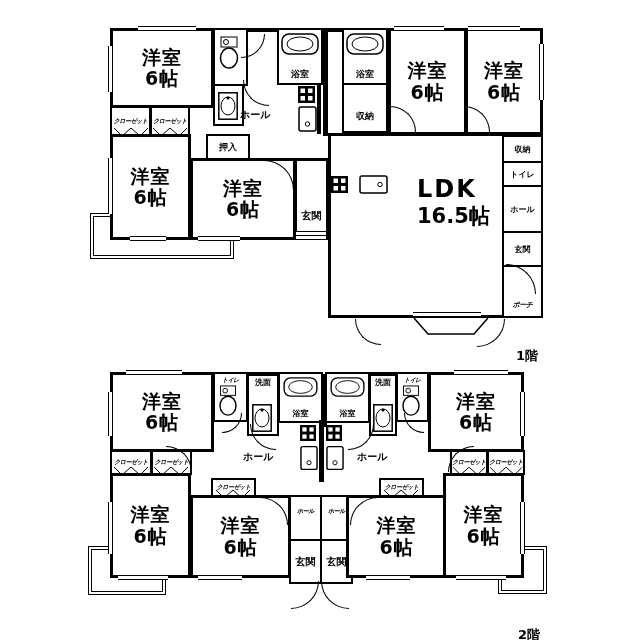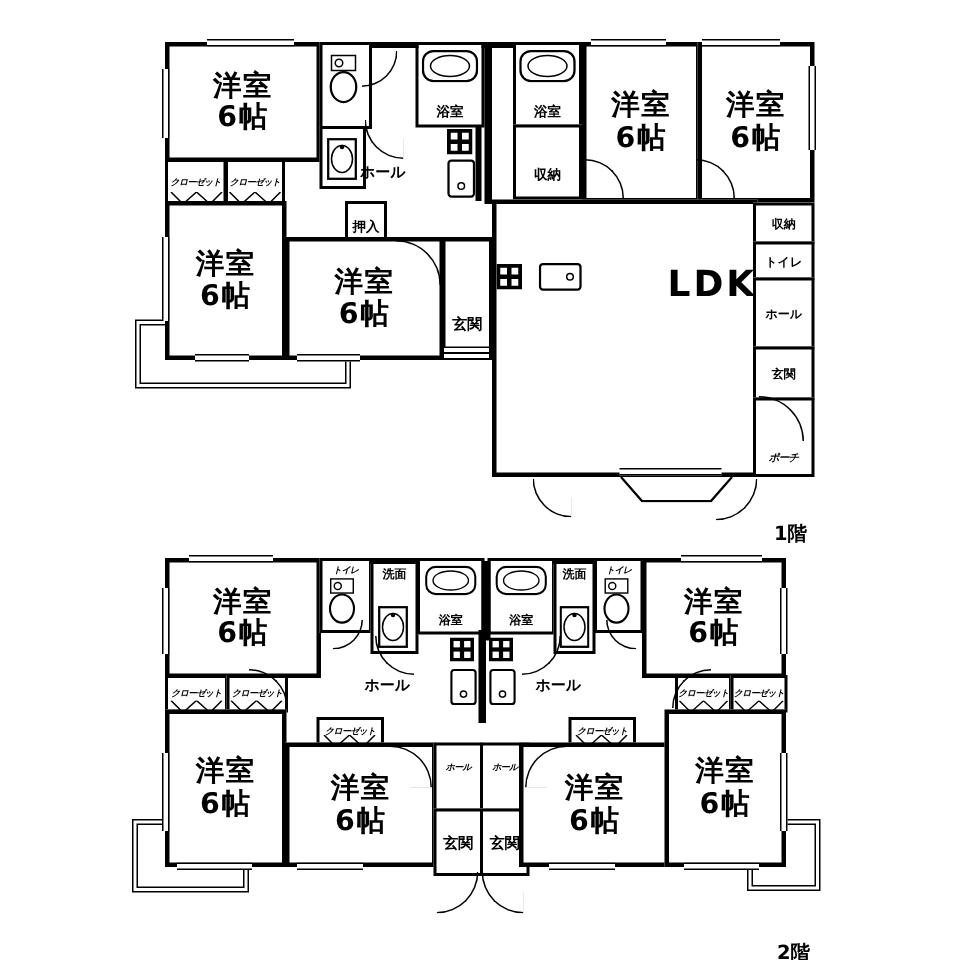--- a/index.html
+++ b/index.html
@@ -23,21 +23,21 @@
   .balcony{position:absolute;border:1.5px solid #000;z-index:1;}
   .balcony::after{content:"";position:absolute;inset:2px;border:1px solid #000;}
   .fix{position:absolute;z-index:6;line-height:0;}
   .arc{position:absolute;box-sizing:border-box;z-index:3;}
   .arc.ne{border-top:1.5px solid #000;border-right:1.5px solid #000;border-radius:0 100% 0 0;}
   .arc.nw{border-top:1.5px solid #000;border-left:1.5px solid #000;border-radius:100% 0 0 0;}
   .arc.se{border-bottom:1.5px solid #000;border-right:1.5px solid #000;border-radius:0 0 100% 0;}
   .arc.sw{border-bottom:1.5px solid #000;border-left:1.5px solid #000;border-radius:0 0 0 100%;}
   .steps{position:absolute;z-index:6;background:repeating-linear-gradient(#000 0 1px,#fff 1px 4px);}
   .floor-tag{position:absolute;font-size:13px;font-weight:bold;z-index:6;}
-  .ldk-inner{position:absolute;left:86px;top:40px;text-align:left;font-weight:bold;line-height:1.15;margin-left:28px;}
+  .ldk-inner{position:absolute;left:86px;top:40px;text-align:left;font-weight:bold;line-height:1.15;}
   .ldk1{font-size:24px;letter-spacing:2px;}
   .ldk2{font-size:21px;}
 </style>
 </head>
 <body>
 
 <div class="plan">
 
   <div class="balcony" style="left:90px;top:213px;width:142px;height:44px;"></div>
   <div class="fix" style="left:413px;top:318px;">
@@ -61,21 +61,21 @@
   </div>
   <div class="room" style="left:110px;top:134px;width:81px;height:106px;">
     <span class="big">洋室</span>
     <span class="big">6帖</span>
   </div>
   <div class="room thin" style="left:213px;top:28px;width:35px;height:58px;"></div>
   <div class="room thin" style="left:213px;top:84px;width:31px;height:42px;"></div>
   <div class="room thin" style="left:277px;top:28px;width:46px;height:57px;justify-content:flex-end;padding-bottom:2px;">
     <span class="sm">浴室</span>
   </div>
-  <div class="room thin" style="left:230px;top:134px;width:28px;height:26px;justify-content:flex-end;">
+  <div class="room thin" style="left:206px;top:134px;width:44px;height:26px;">
     <span class="sm">押入</span>
   </div>
   <div class="room" style="left:190px;top:158px;width:106px;height:82px;">
     <span class="big">洋室</span>
     <span class="big">6帖</span>
   </div>
   <div class="room" style="left:294px;top:158px;width:35px;height:82px;justify-content:flex-end;padding-bottom:14px;">
     <span class="mid">玄関</span>
   </div>
   <div class="room thin" style="left:342px;top:28px;width:46px;height:57px;justify-content:flex-end;padding-bottom:2px;">
@@ -88,20 +88,21 @@
     <span class="big">洋室</span>
     <span class="big">6帖</span>
   </div>
   <div class="room" style="left:465px;top:28px;width:78px;height:107px;">
     <span class="big">洋室</span>
     <span class="big">6帖</span>
   </div>
   <div class="room" style="left:328px;top:133px;width:177px;height:185px;">
     <div class="ldk-inner">
       <div class="ldk1">LDK</div>
+      <div class="ldk2">16.5帖</div>
     </div>
   </div>
   <div class="room thin" style="left:502px;top:135px;width:41px;height:28px;">
     <span class="xs">収納</span>
   </div>
   <div class="room thin" style="left:502px;top:161px;width:41px;height:26px;">
     <span class="xs">トイレ</span>
   </div>
   <div class="room thin" style="left:502px;top:185px;width:41px;height:48px;">
     <span class="xs">ホール</span>

